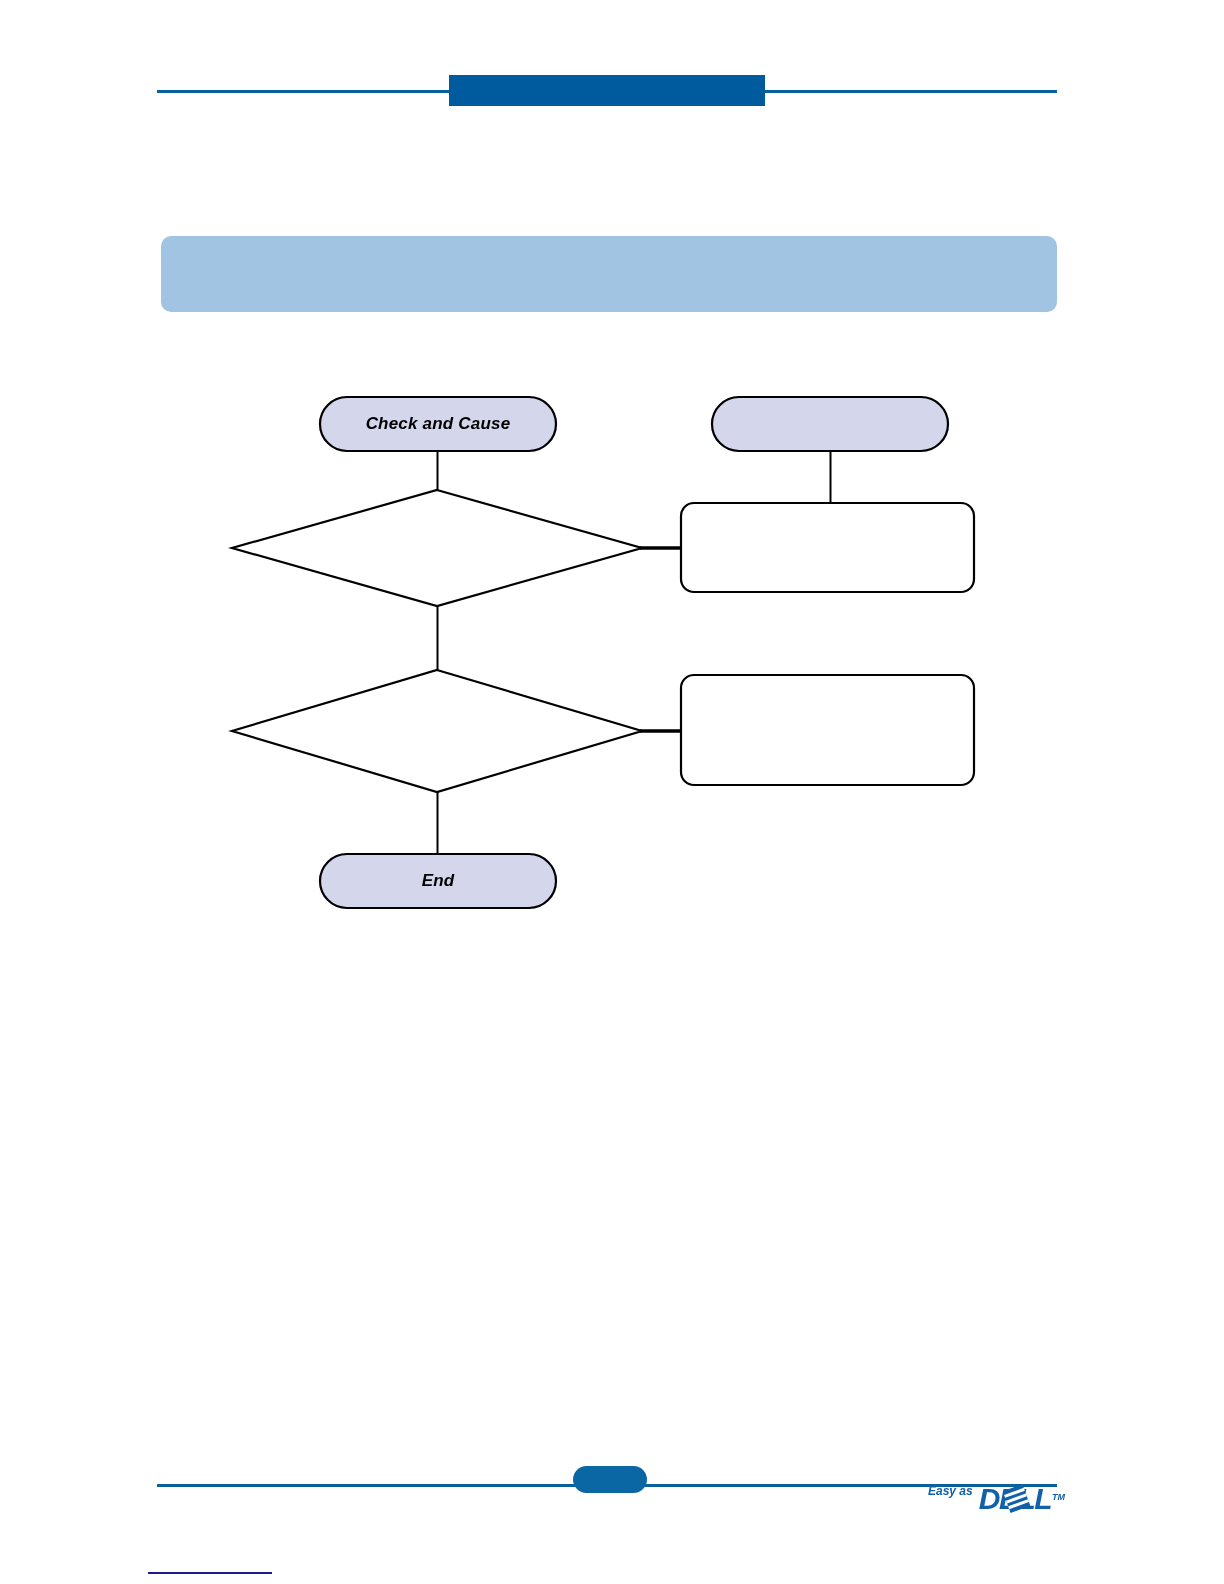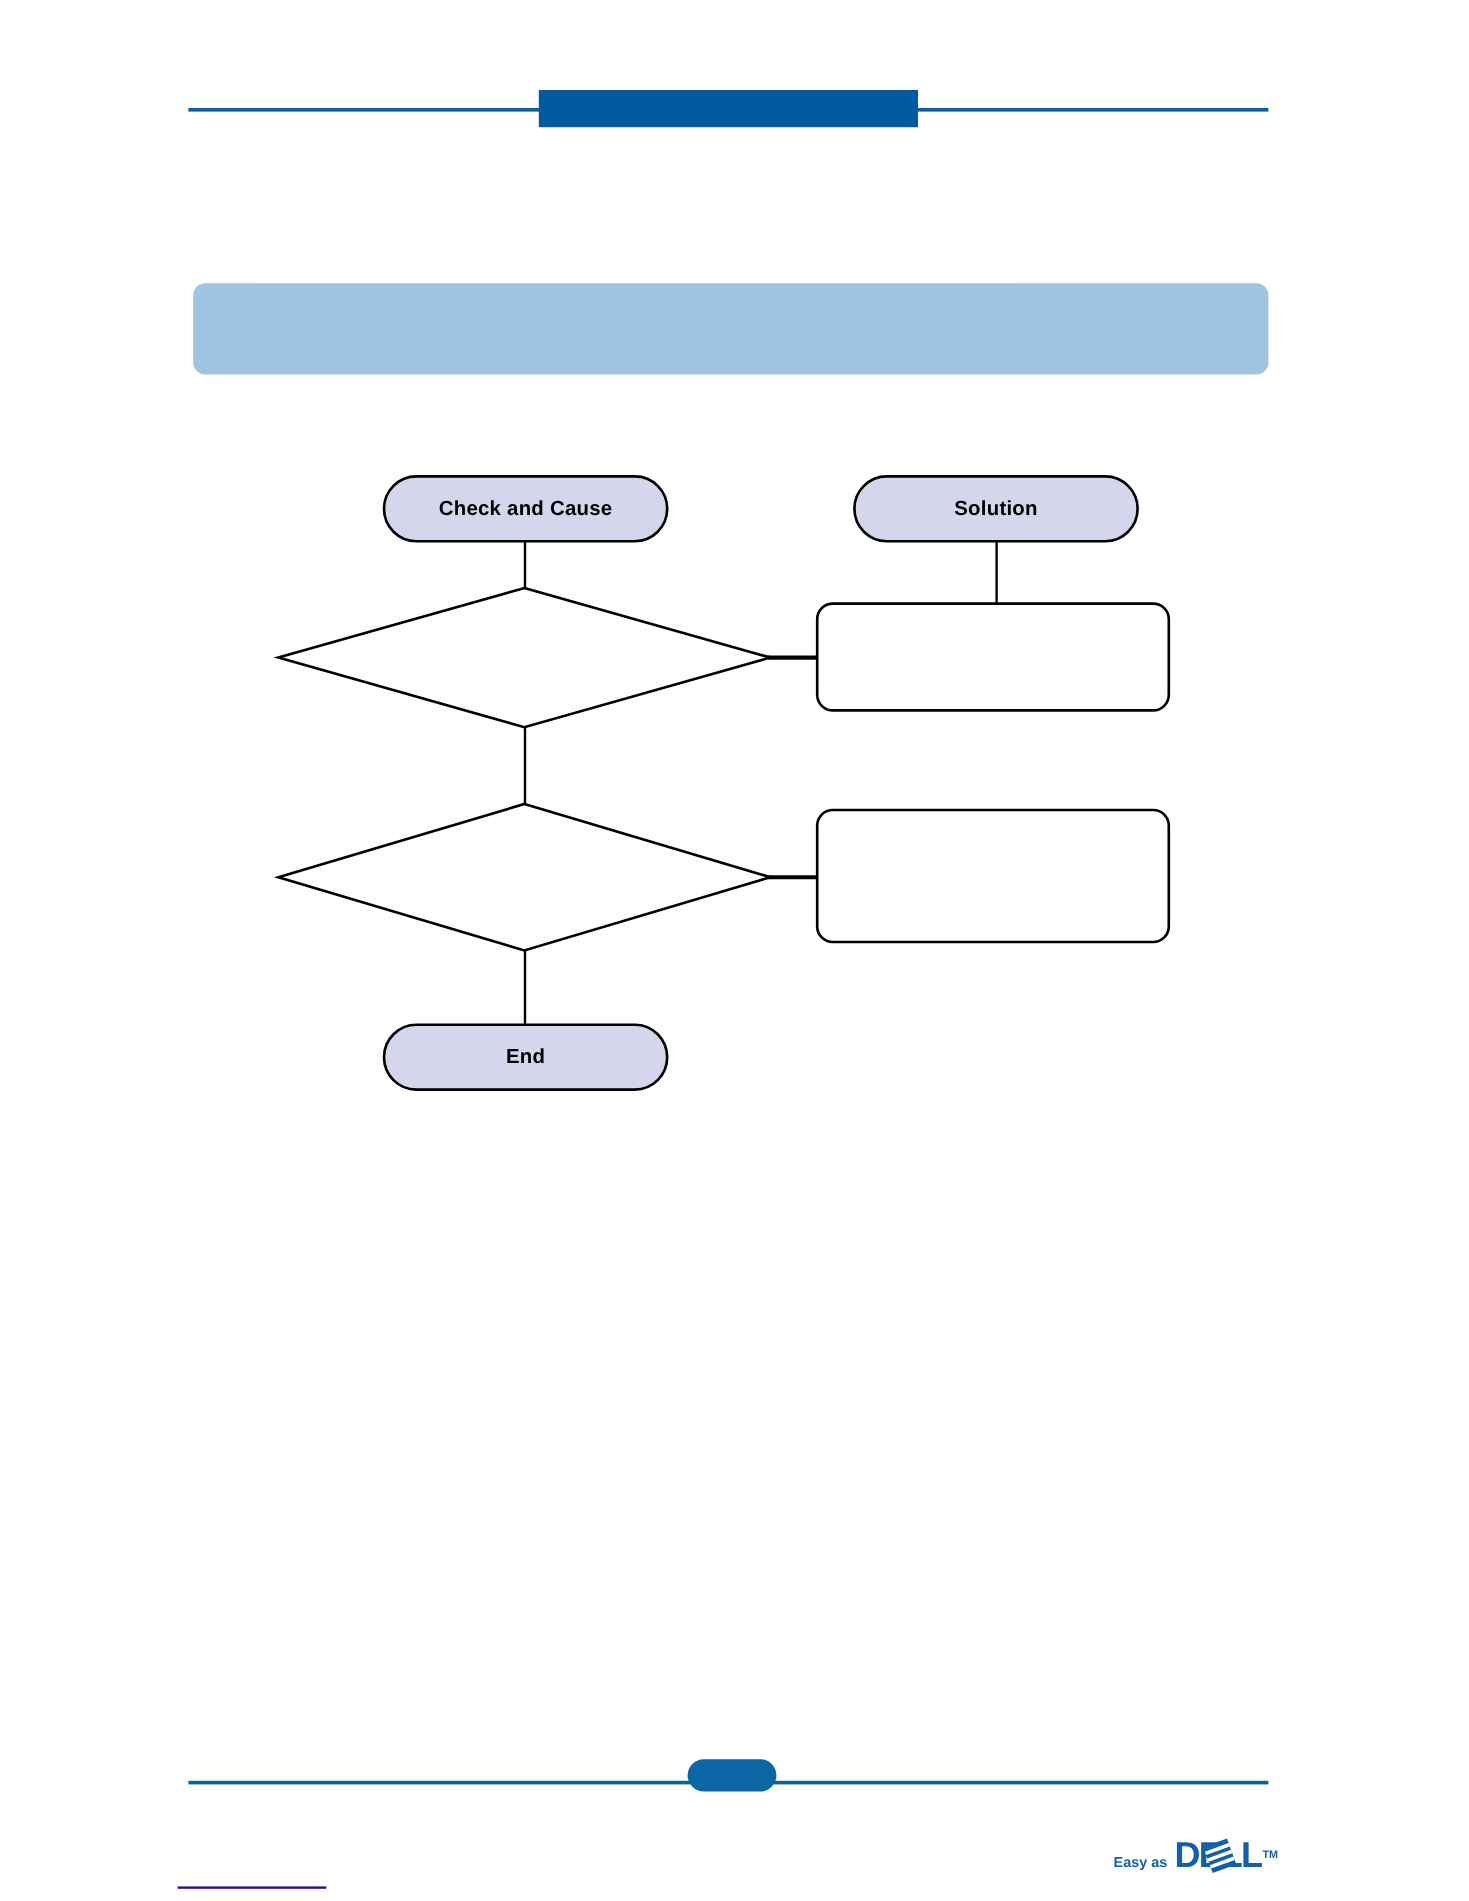--- a/index.html
+++ b/index.html
@@ -9,20 +9,21 @@
   }
   body {
     font-family: "Liberation Sans", sans-serif;
   }
   .page {
     position: relative;
     width: 1224px;
     height: 1584px;
     background: #ffffff;
     overflow: hidden;
+    font-style: italic;
   }
 
   
   .header-rule {
     position: absolute;
     left: 157px;
     top: 90px;
     width: 900px;
     height: 3px;
     background: #0a6098;
@@ -169,22 +170,21 @@
     font-size: 14px;
     font-weight: bold;
   }
   .dell-logo {
     position: absolute;
     left: 928px;
     top: 1484px;
     width: 132px;
     height: 34px;
     display: flex;
-    align-items: flex-end;
-    margin-top: 44px;
+    align-items: flex-start;
   }
   .dell-easyas {
     color: #1160a8;
     font-size: 12px;
     font-weight: bold;
     margin-right: 6px;
     margin-bottom: 3px;
     white-space: nowrap;
   }
   .dell-word {
@@ -275,21 +275,20 @@
       <rect x="320" y="397" width="236" height="54" rx="27" ry="27" fill="#d4d6ec" stroke="#000000" stroke-width="2.2"></rect>
 
       <rect x="712" y="397" width="236" height="54" rx="27" ry="27" fill="#d4d6ec" stroke="#000000" stroke-width="2.2"></rect>
 
       <rect x="320" y="854" width="236" height="54" rx="27" ry="27" fill="#d4d6ec" stroke="#000000" stroke-width="2.2"></rect>
     </svg>
   </div>
 
   <div class="node-label lbl-check">Check and Cause</div>
 
-  <div class="node-label lbl-solution">Solution</div>
 
   <div class="diamond-text diamond-text-1"></div>
 
   <div class="diamond-text diamond-text-2"></div>
 
   <div class="box-text box-text-1"></div>
 
   <div class="box-text box-text-2"></div>
 
   <div class="node-label lbl-end">End</div>

